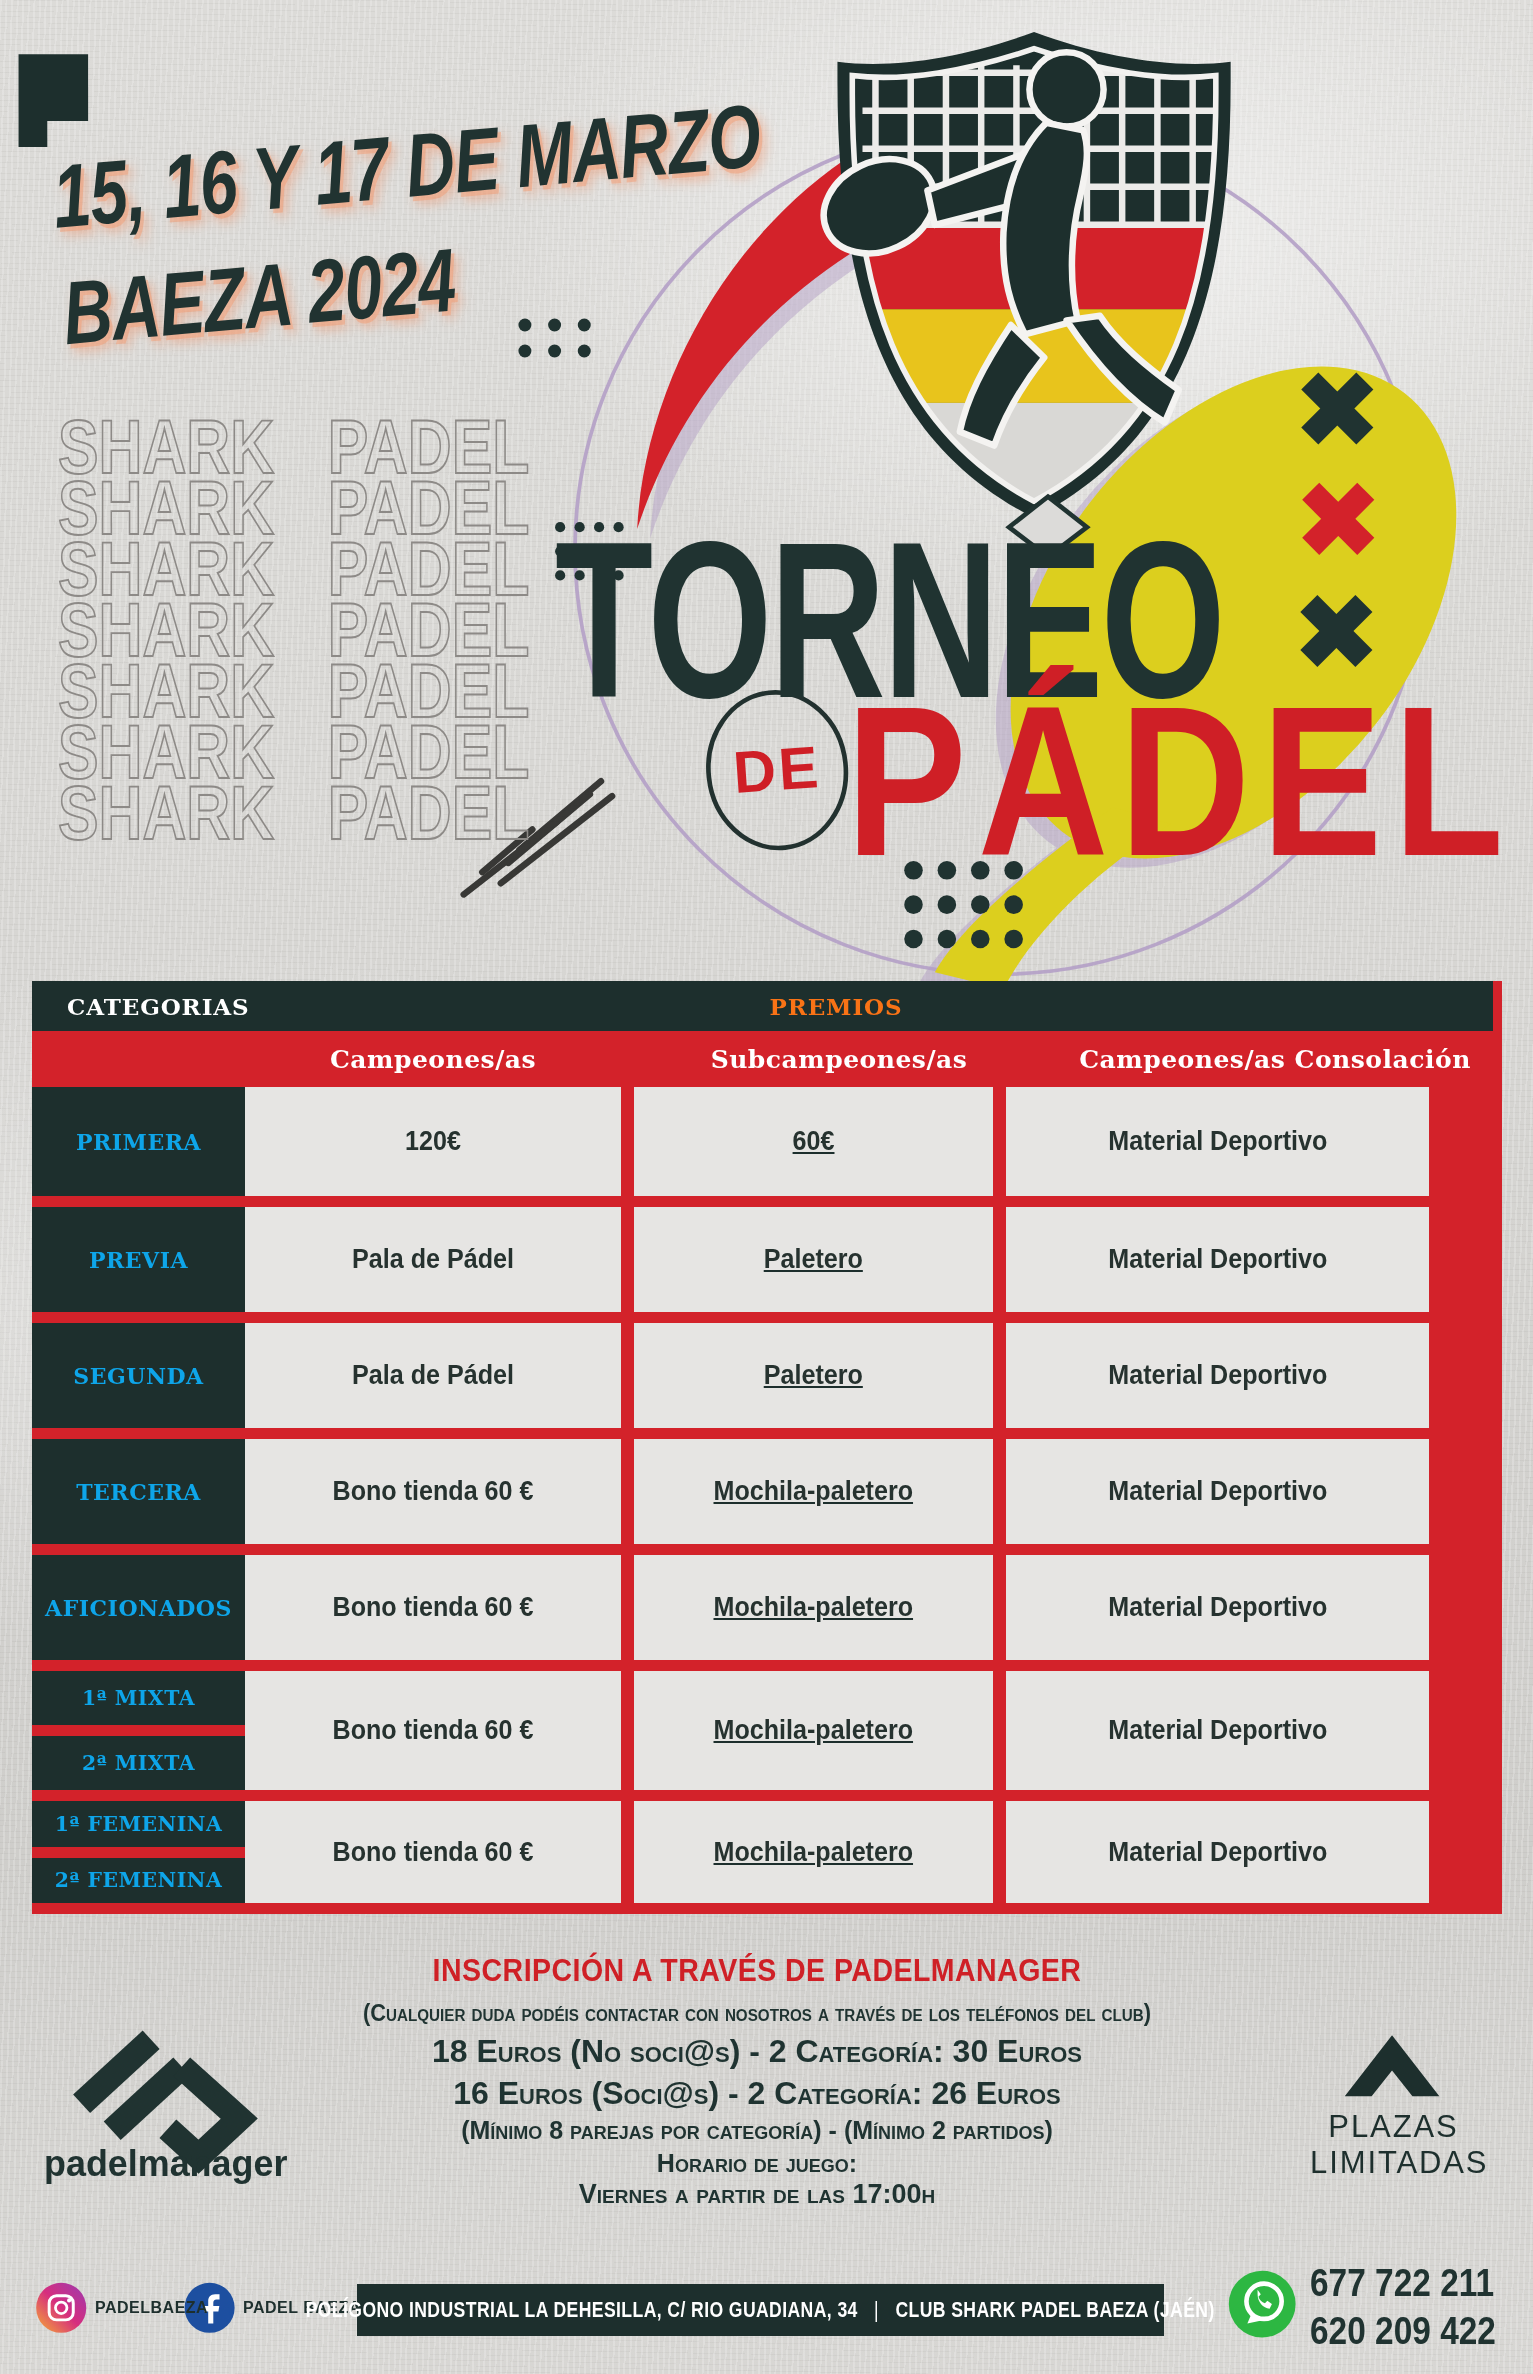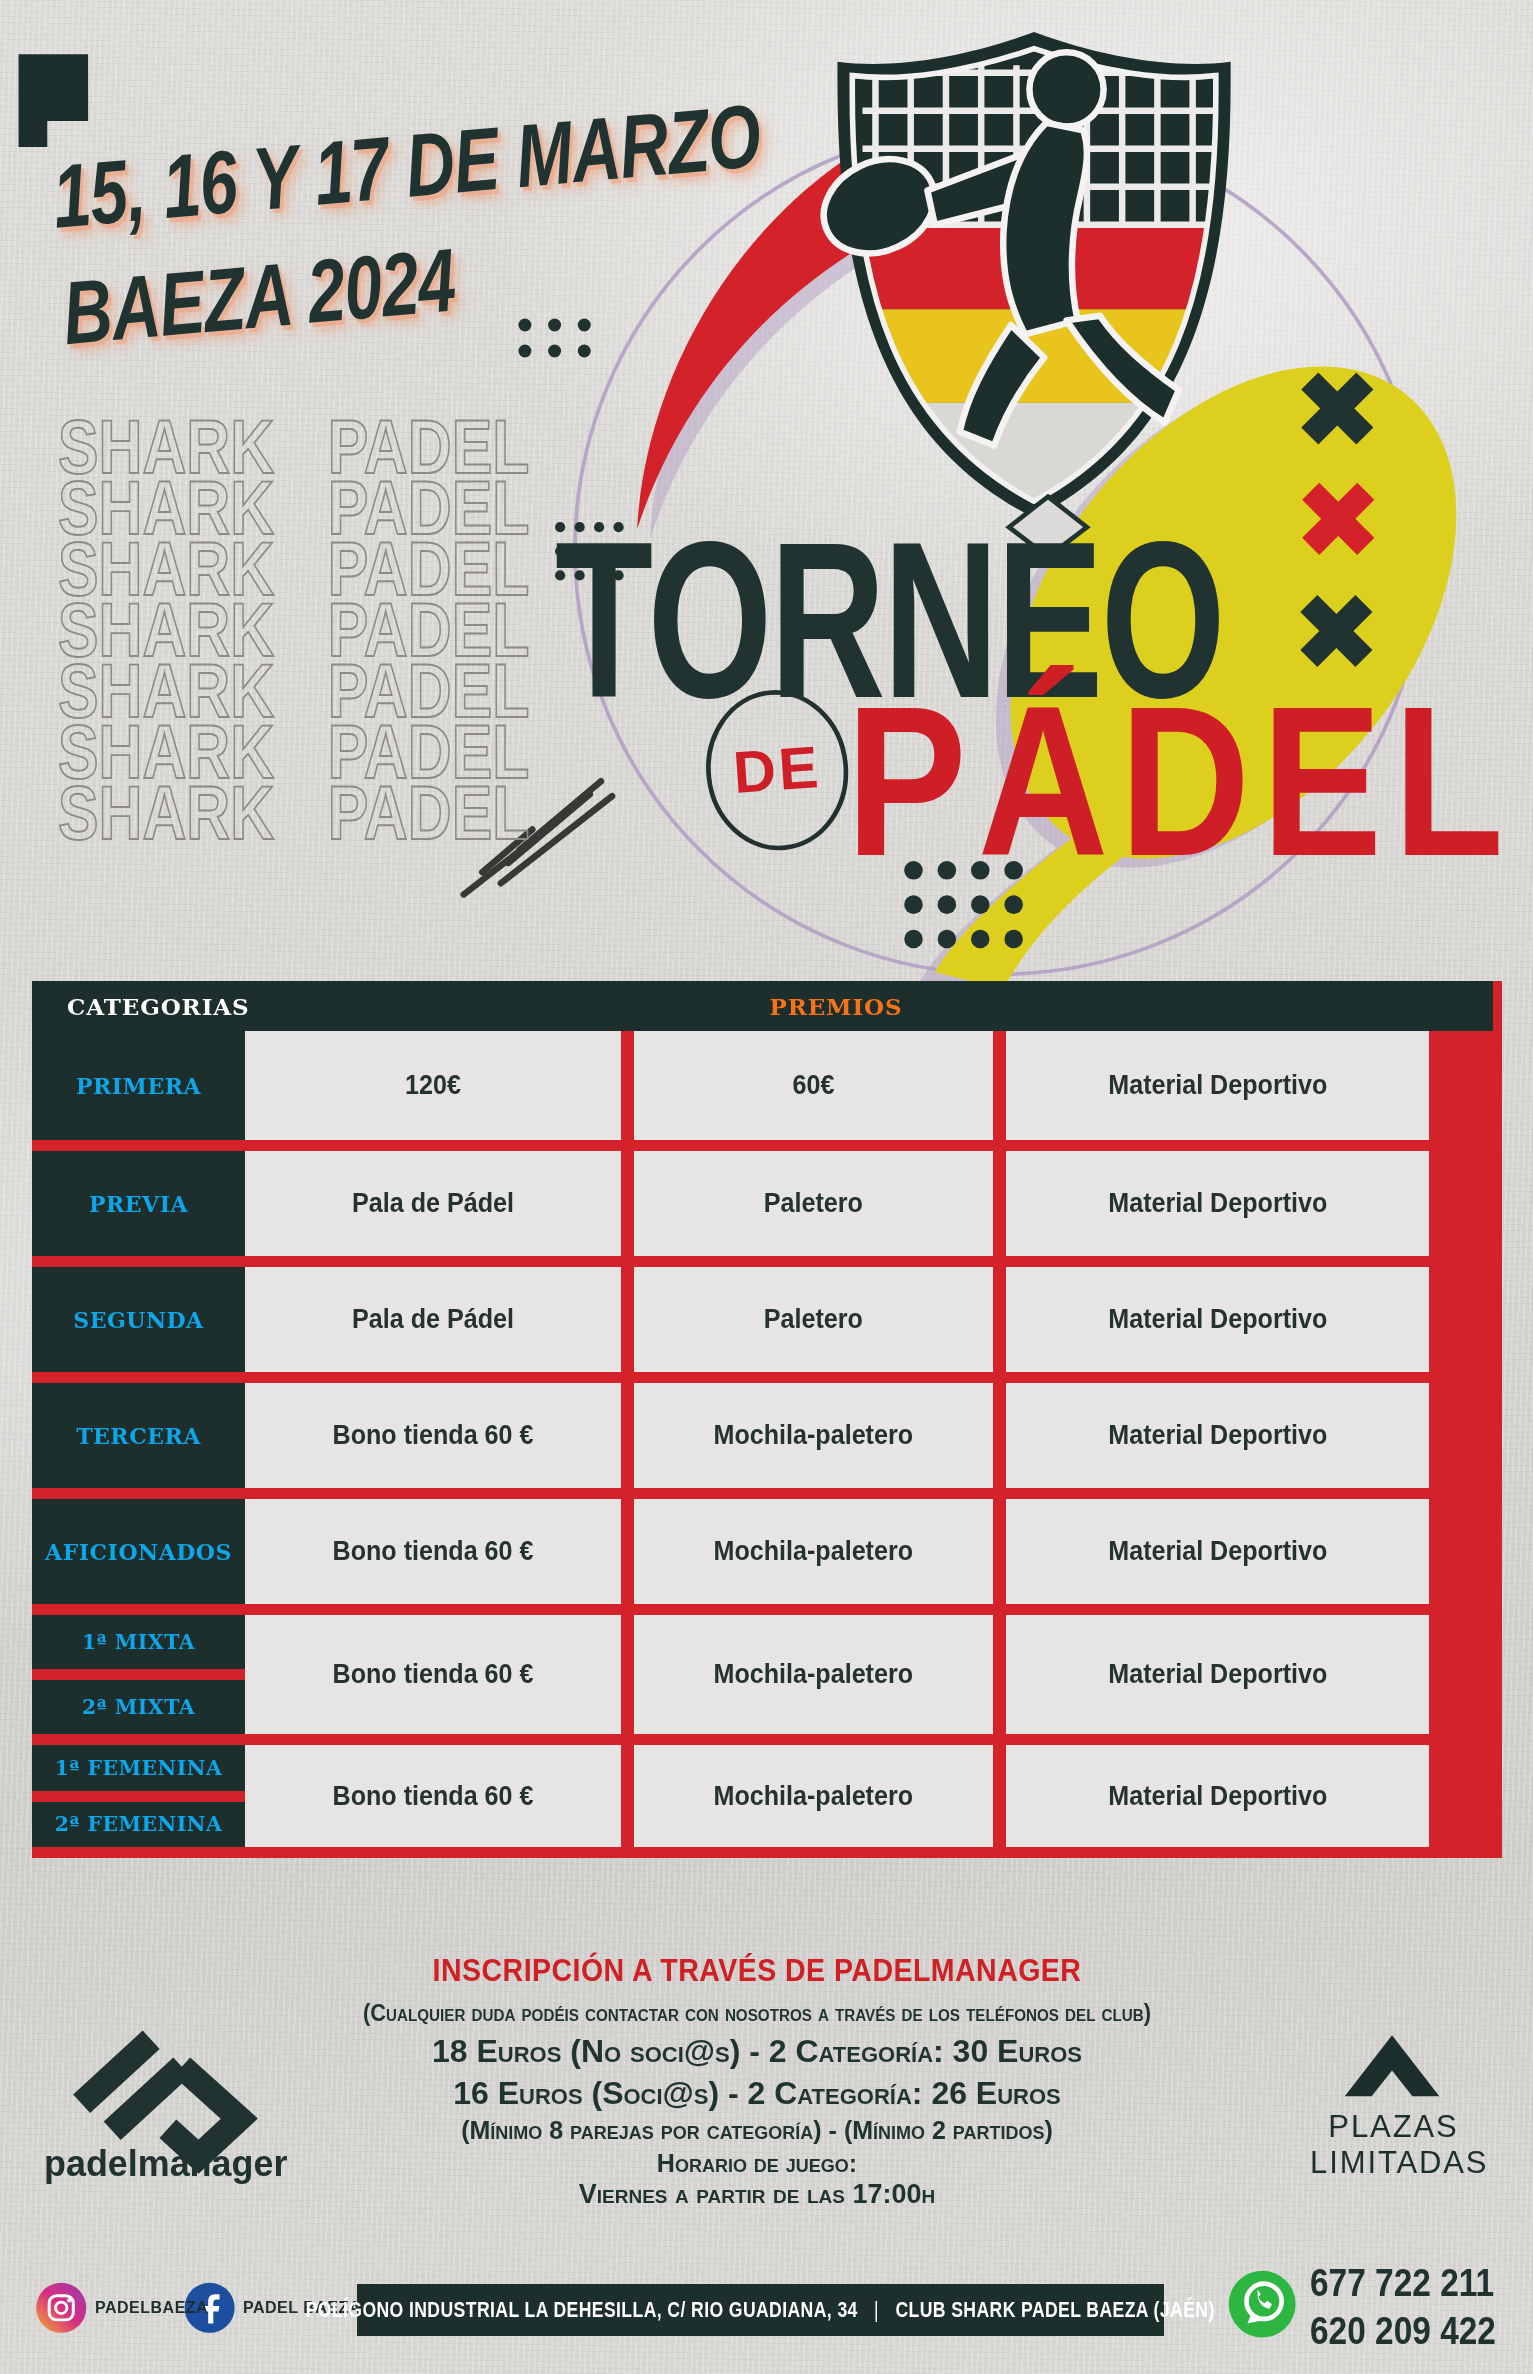--- a/index.html
+++ b/index.html
@@ -61,21 +61,21 @@
     font-size:25px; color:#fff; letter-spacing:0.5px;}
   .sh.c1{width:376px;} .sh.c2{width:436px;} .sh.c3{width:436px;}
   .trow{display:flex; margin-bottom:11px;}
   .trow:last-child{margin-bottom:11px;}
   .catcell{width:213px; flex:none; background:#1d2f2d; display:flex; align-items:center; justify-content:center;
     font-family:"DejaVu Serif", serif; font-weight:bold; font-size:22px; color:#0ea5e9; letter-spacing:0.5px; text-align:center;}
   .catcell.split{flex-direction:column; justify-content:stretch; padding:0;}
   .catcell.split .half{flex:1; display:flex; align-items:center; justify-content:center; width:100%; font-size:20.4px;}
   .catcell.split .bar{height:11px; width:100%; background:#d3222a; flex:none;}
   .pcell{background:#e6e5e3; display:flex; align-items:center; justify-content:center;}
-  .pcell.c1{width:376px;} .pcell.c2{width:372px; border-left:13px solid #d3222a; box-sizing:border-box;}
+  .pcell.c1{width:376px;} .pcell.c2{width:372px; border-left:13px solid #d3222a; box-sizing:border-box;text-decoration:underline;}
   .pcell.c3{width:436px; border-left:13px solid #d3222a; box-sizing:border-box;}
   .pcell span{font-size:27px; font-weight:bold; color:#26322f; transform:scaleX(.93); white-space:nowrap;}
 
   
   .inscription{left:293px; top:1953px; width:928px; text-align:center; color:#1f3331;}
   .ins-title{font-size:31px; font-weight:bold; color:#cf2026; letter-spacing:0.5px; transform:scaleX(.92); white-space:nowrap;}
   .ins-note{margin-top:11px; font-size:23px; font-weight:bold; font-variant:small-caps; transform:scaleX(.95); white-space:nowrap;}
   .ins-price{margin-top:5.6px; font-size:32px; font-weight:bold; font-variant:small-caps; white-space:nowrap;}
   .ins-min{margin-top:3.7px; font-size:25px; font-weight:bold; font-variant:small-caps; white-space:nowrap;}
   .ins-sch{margin-top:3.7px; font-size:25px; font-weight:bold; font-variant:small-caps; white-space:nowrap;}
@@ -282,20 +282,26 @@
   <div class="abs torneo">TORNEO</div>
   <div class="abs de">DE</div>
   <div class="abs padel">PÁDEL</div>
 
 
   <div class="abs prize-table">
     <div class="thead1">
       <span class="cat-h">CATEGORIAS</span>
       <span class="prem-h">PREMIOS</span>
     </div>
+    <div class="thead2">
+      <span class="sp"></span>
+      <span class="sh c1">Campeones/as</span>
+      <span class="sh c2">Subcampeones/as</span>
+      <span class="sh c3">Campeones/as Consolación</span>
+    </div>
 
     <div class="trow" style="height:109px;">
       <div class="catcell">PRIMERA</div>
       <div class="pcell c1">
           <span>120€</span>
         </div>
       <div class="pcell c2">
           <span>60€</span>
         </div>
       <div class="pcell c3">

